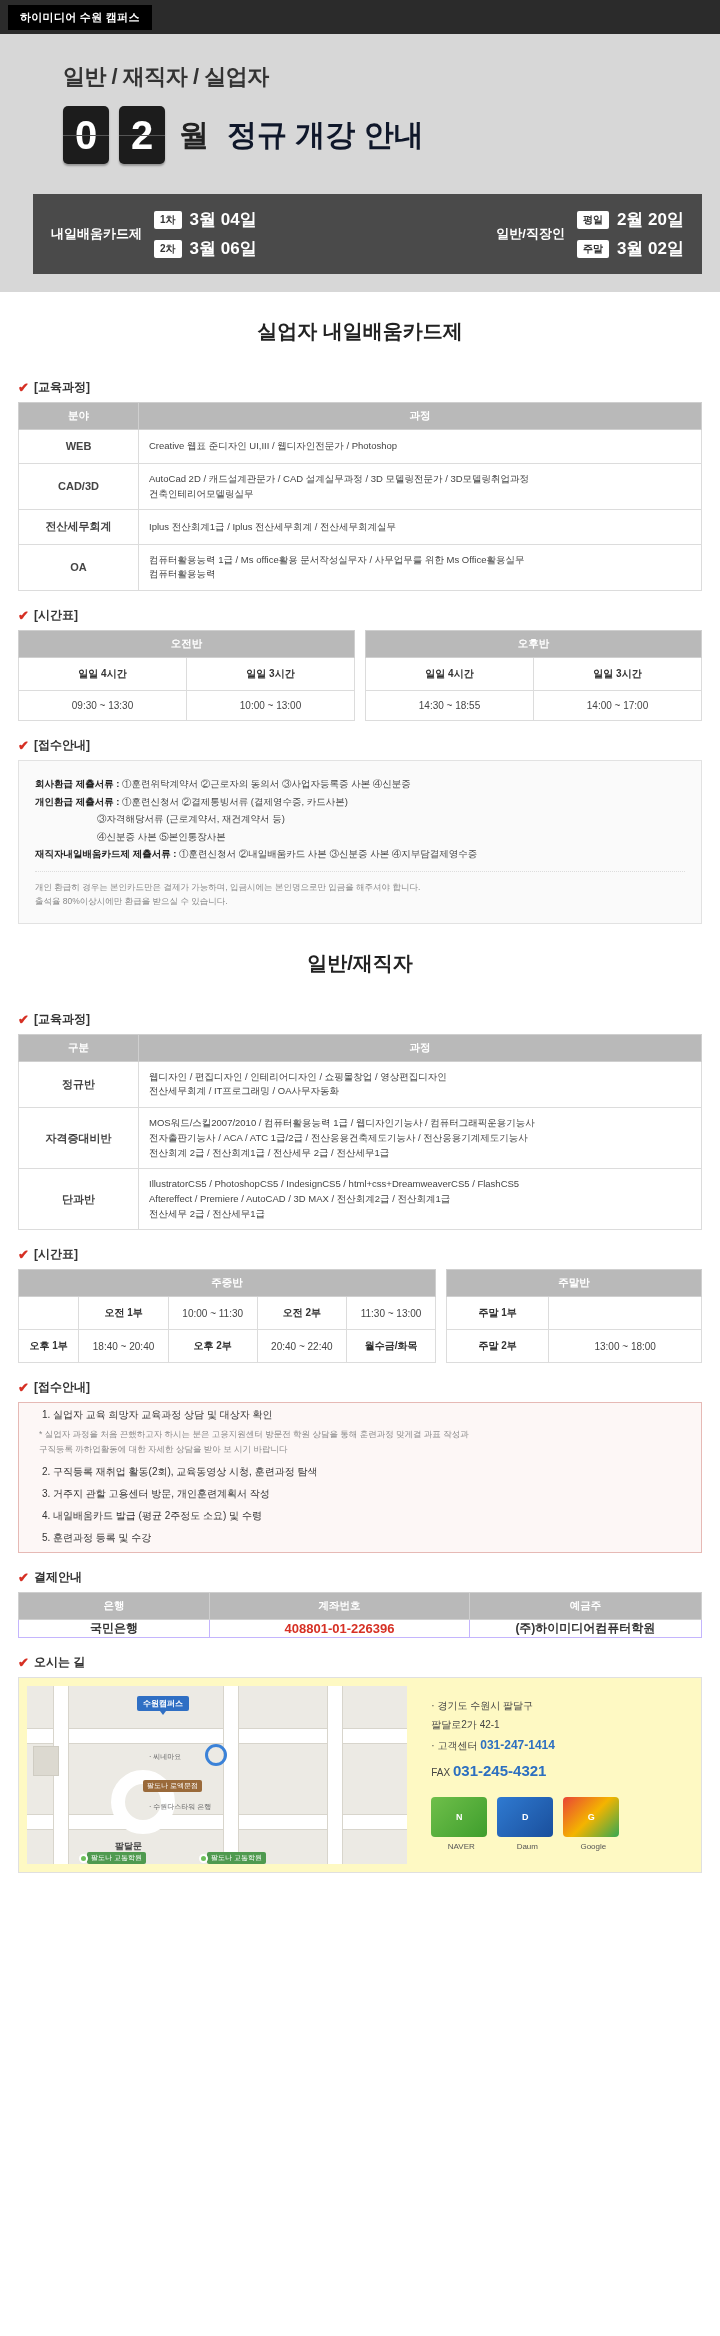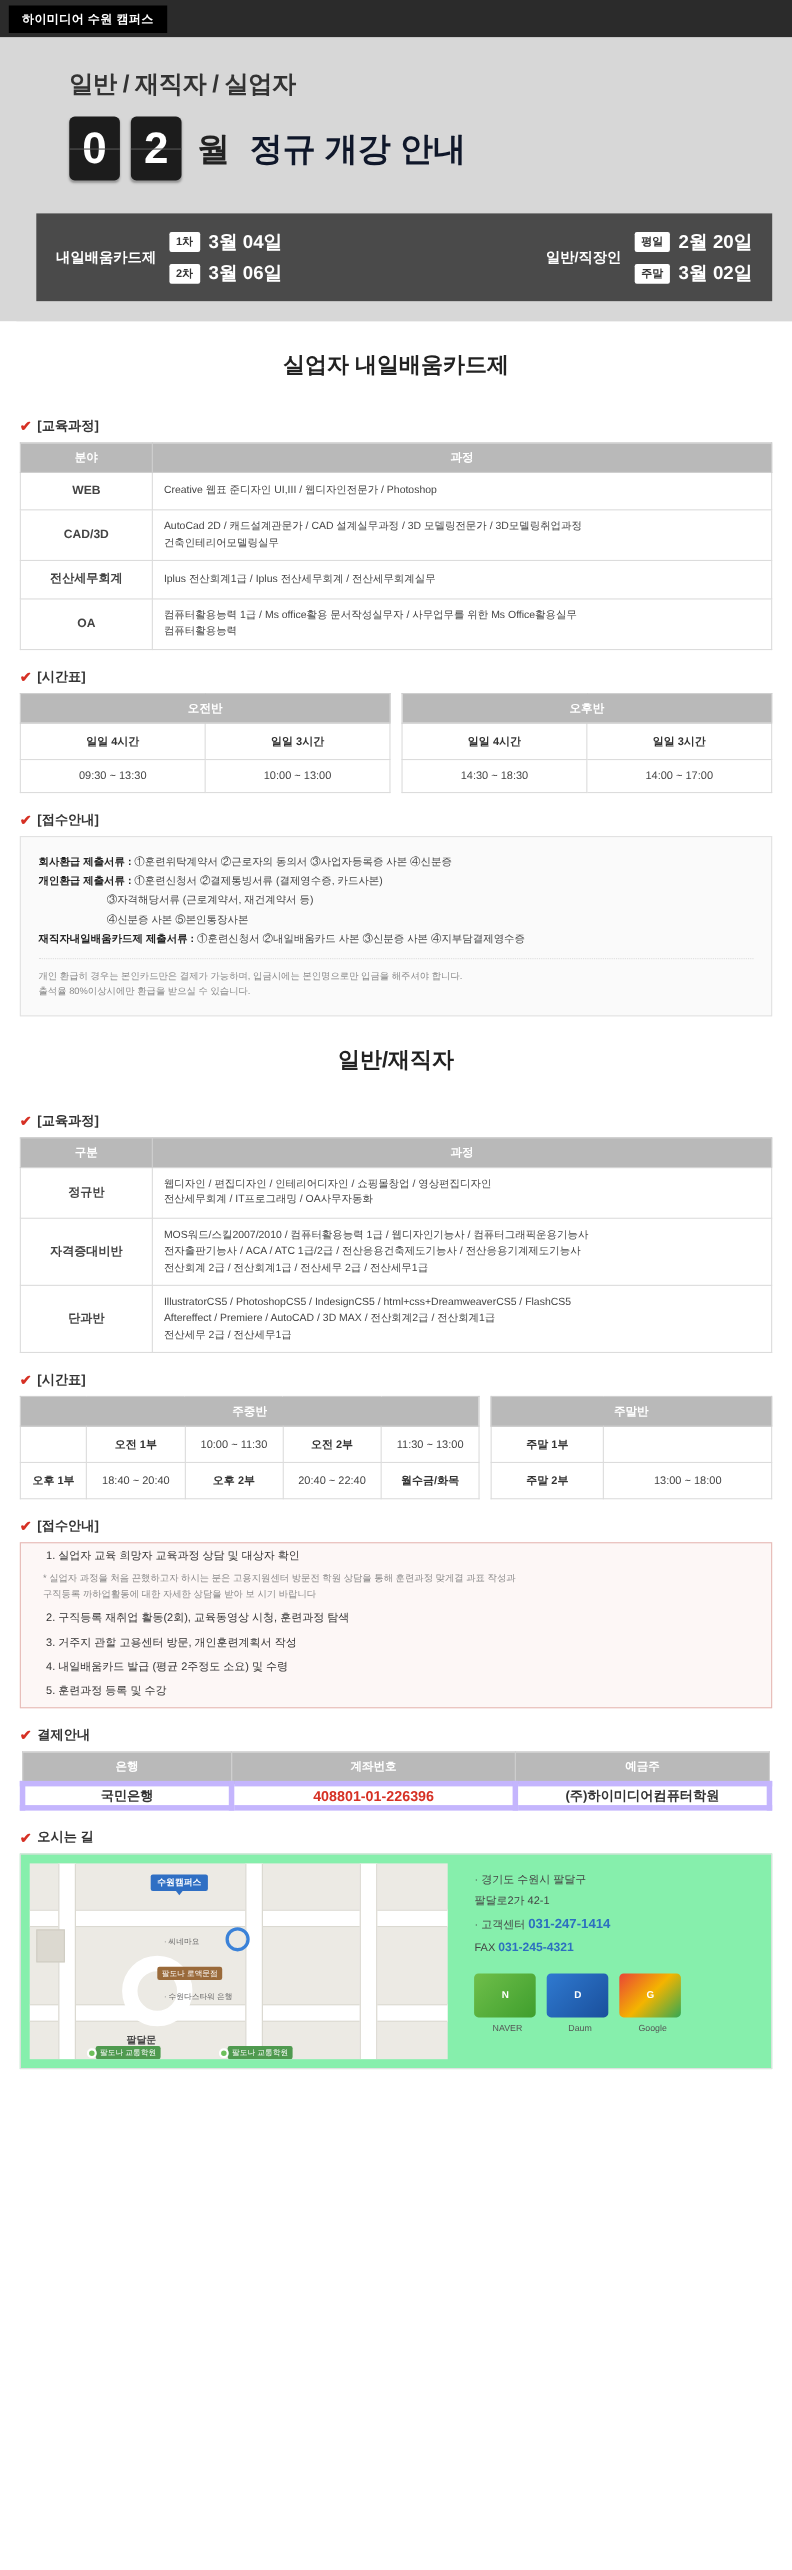--- a/index.html
+++ b/index.html
@@ -186,29 +186,29 @@
     line-height: 1.7; padding-left: 2px; margin: 2px 0 6px 0;
   }
 
   
   table.pay { width: 100%; border-collapse: collapse; font-size: 11px; }
   table.pay th {
     background: #b9b9b9; color: #fff; font-weight: bold;
     padding: 6px 4px; border: 1px solid #cfcfcf; font-size: 10.5px;
   }
   table.pay td {
-    border: 5px solid #c4b5fd; padding: 0 4px;
+    border: 1px solid #c4b5fd; padding: 0 4px;
     text-align: center; font-size: 12px; font-weight: bold; color: #333;
   }
   table.pay td.acct { color: #d63024; font-size: 13px; }
 
   
   .map-wrap {
-    display: flex; gap: 10px; align-items: flex-start;
-    border: 1px solid #e0e0e0; padding: 8px; background: #86efac;
+    display: flex; gap: 10px; align-items: center;
+    border: 1px solid #e0e0e0; padding: 8px; background: #fef9c3;
   }
   .map {
     position: relative;
     flex: 1 1 58%;
     height: 178px;
     background: #eceae4;
     overflow: hidden;
   }
   .road-h {
     position: absolute; left: 0; right: 0; height: 16px;
@@ -251,21 +251,21 @@
     background: #6cbf5b; border: 2px solid #fff;
   }
 
   .addr {
     flex: 1 1 42%;
     padding: 6px 4px 6px 14px;
     font-size: 10px; color: #444; line-height: 1.9;
   }
   .addr .ln { display: block; }
   .addr .tel { color: #2c6fc0; font-weight: bold; font-size: 12px; }
-  .addr .fax { color: #2c6fc0; font-weight: bold; font-size: 11px; }
+  .addr .fax { color: #2c6fc0; font-weight: bold; font-size: 15px; }
   .portals { display: flex; gap: 6px; margin-top: 12px; }
   .portal { text-align: center; width: 60px; }
   .portal .box {
     width: 56px; height: 40px; border-radius: 4px;
     display: flex; align-items: center; justify-content: center;
     font-size: 9px; color: #fff; font-weight: bold;
   }
   .portal .cap { font-size: 8px; color: #555; margin-top: 2px; }
   .p-naver { background: linear-gradient(135deg,#6fbf4a,#3f9e2d); }
   .p-daum { background: linear-gradient(135deg,#2f7ad1,#1a4f9c); }
@@ -393,21 +393,21 @@
             <tr>
               <th colspan="2">오후반</th>
             </tr>
           </thead>
           <tbody>
             <tr>
               <td class="bold">일일 4시간</td>
               <td class="bold">일일 3시간</td>
             </tr>
             <tr>
-              <td>14:30 ~ 18:30</td>
+              <td>14:30 ~ 18:55</td>
               <td>14:00 ~ 17:00</td>
             </tr>
           </tbody>
         </table>
       </div>
     </div>
 
     <div class="sub-head">
       <span class="chk">✔</span>
       <span class="lbl">[접수안내]</span>

